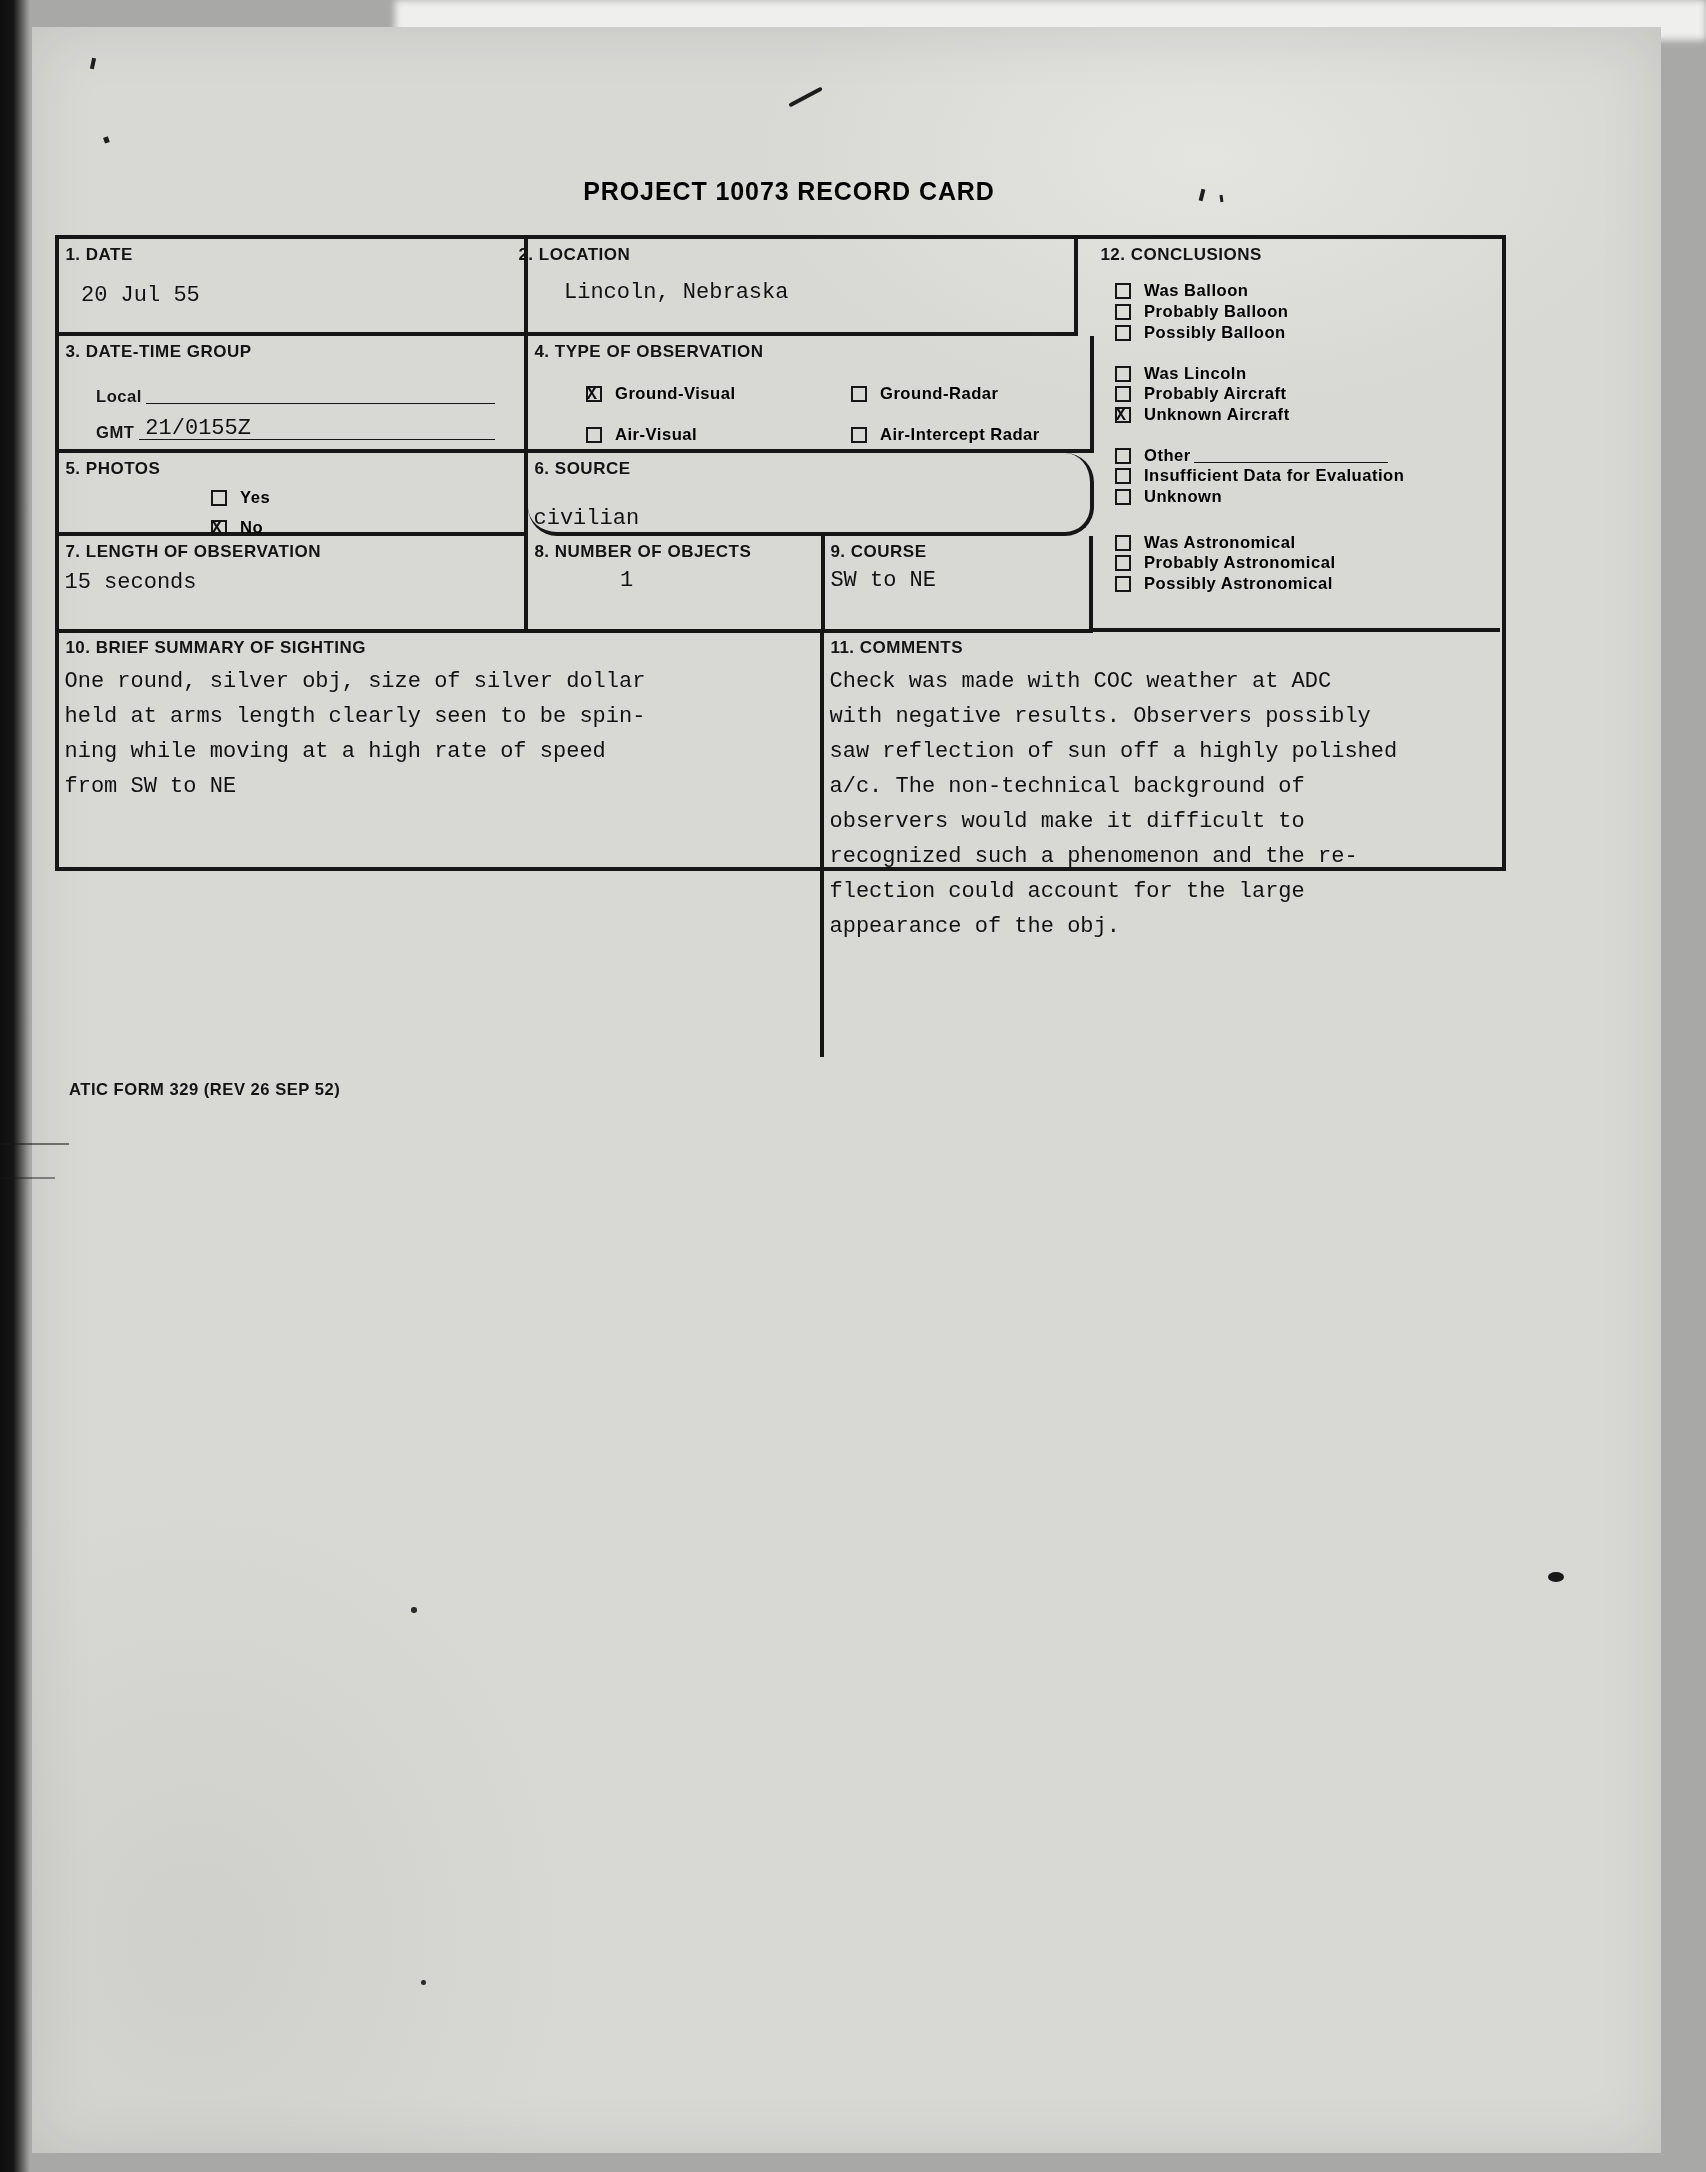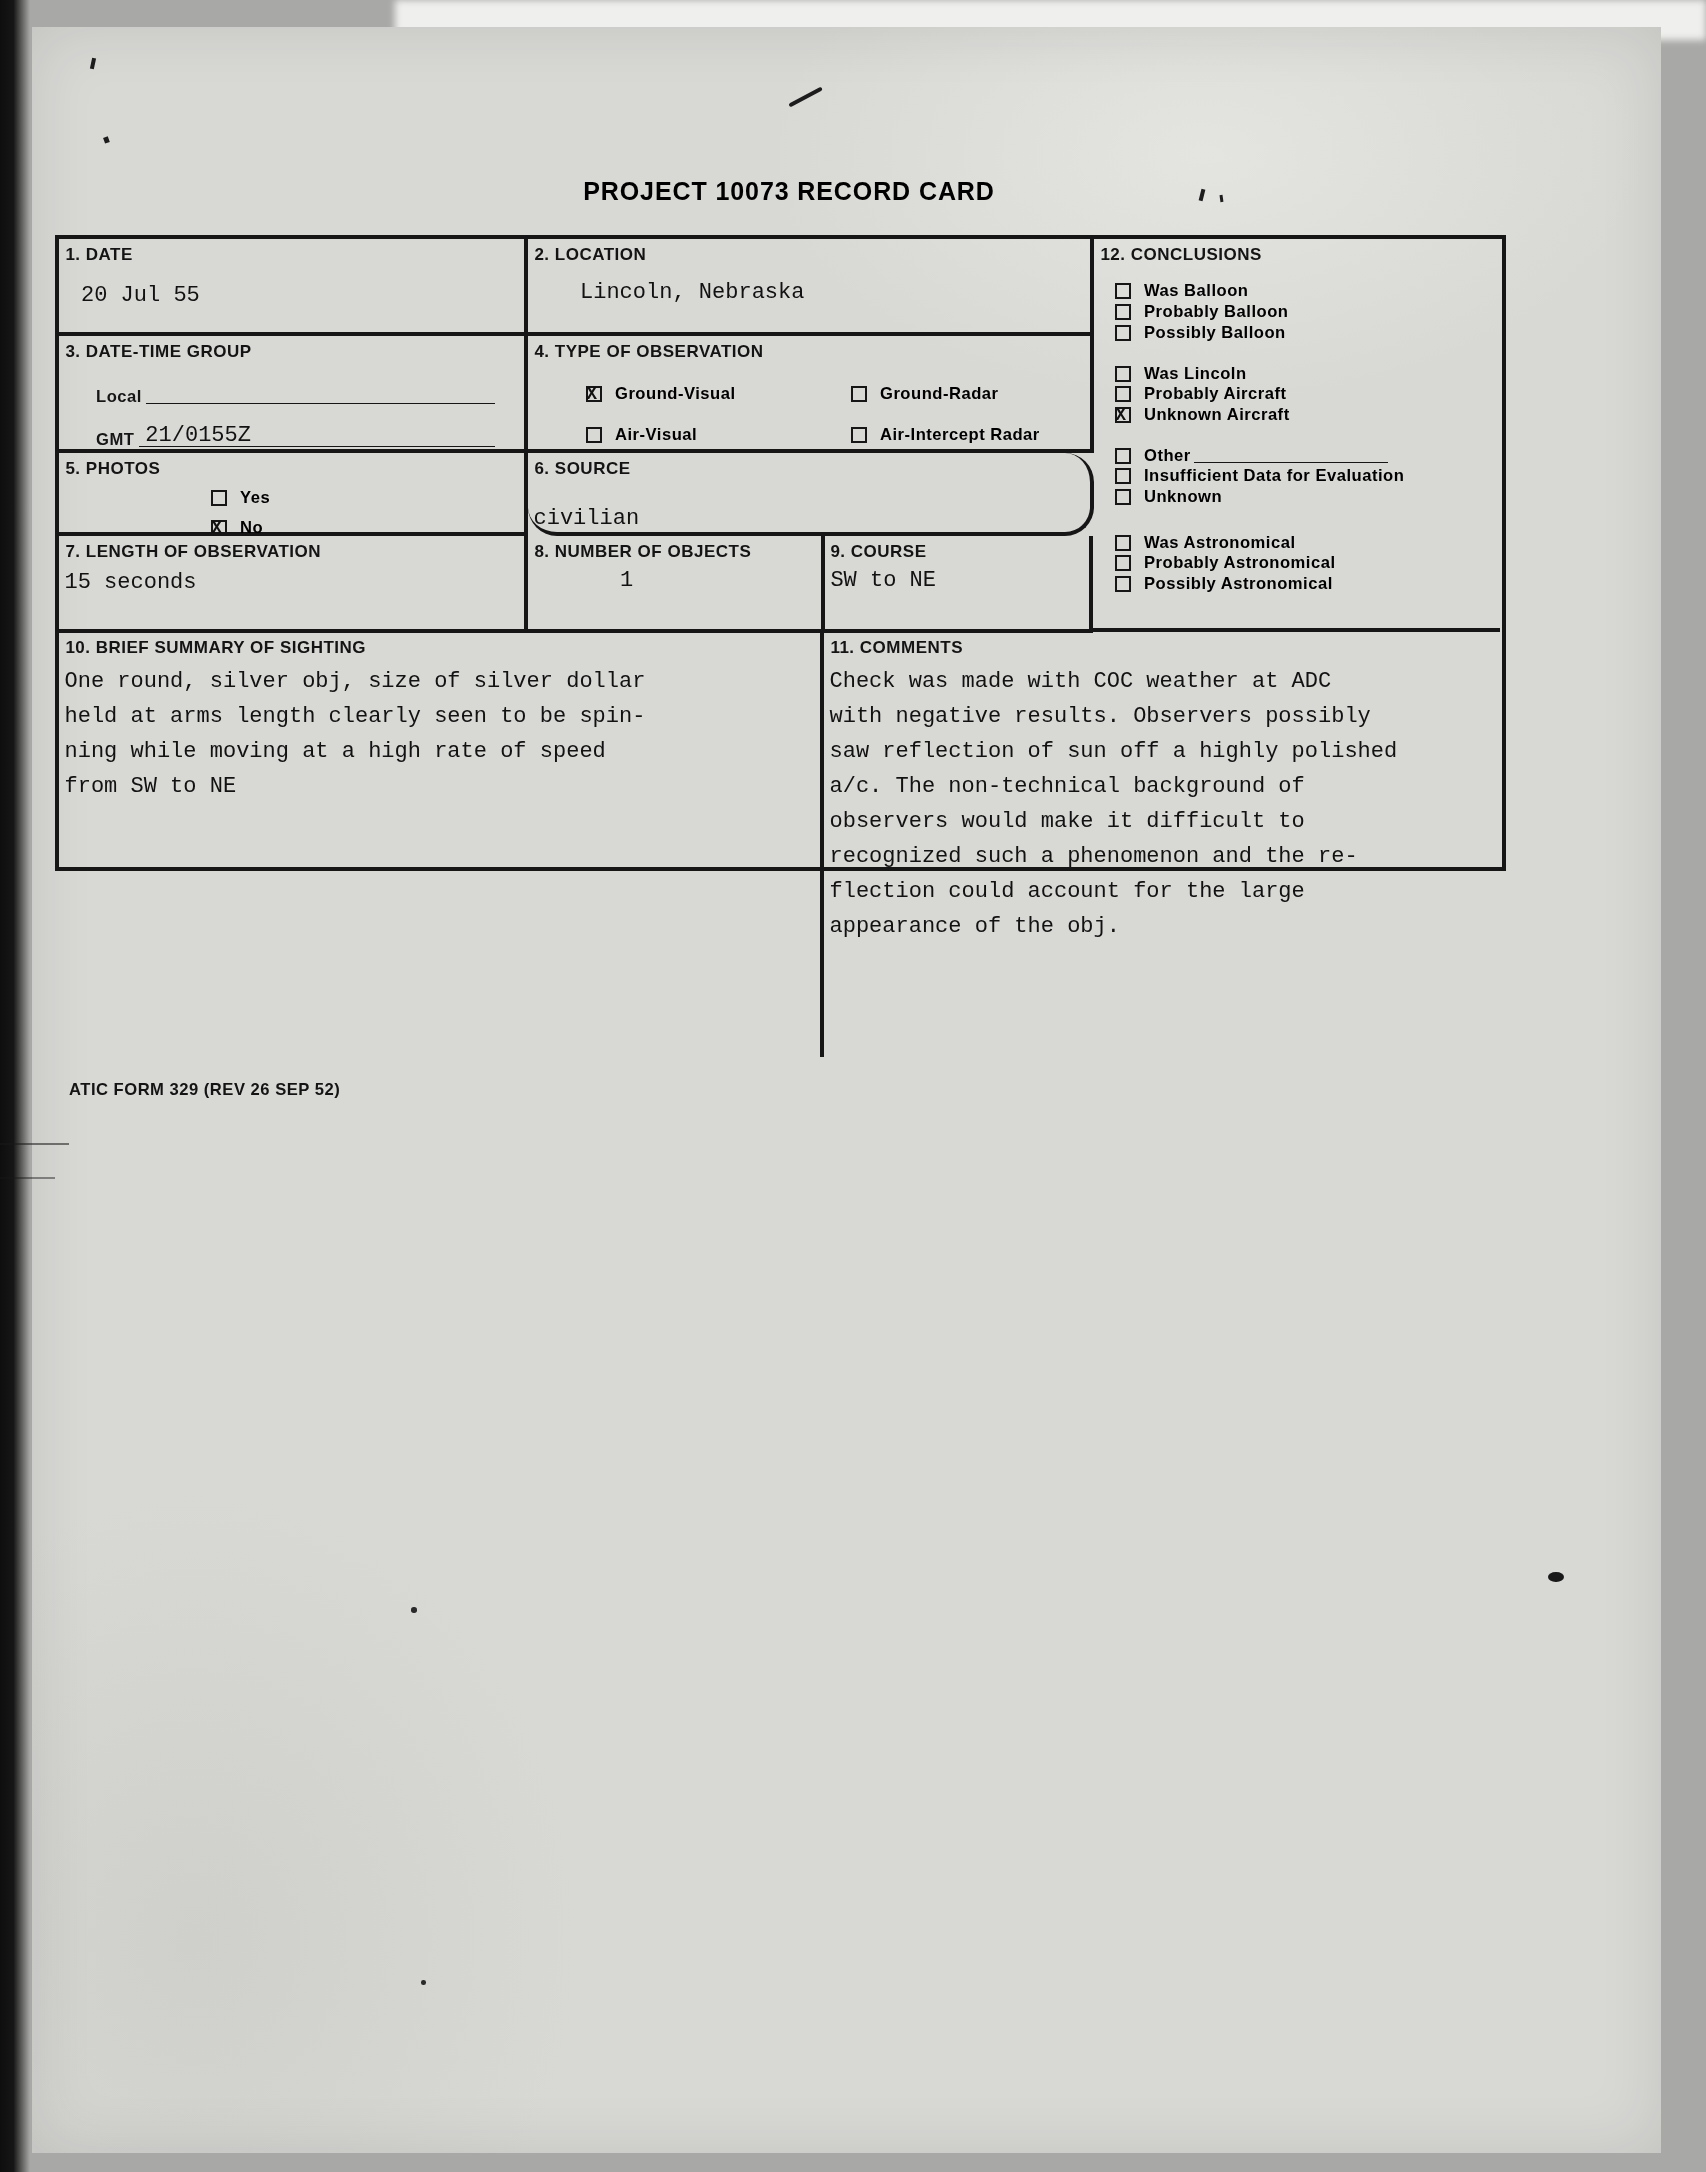--- a/index.html
+++ b/index.html
@@ -35,21 +35,21 @@
   }
   .card{
     position:absolute;left:55px;top:235px;width:1451px;height:636px;
     border:4.6px solid var(--ink);box-sizing:border-box;
   }
   .cell{position:absolute;box-sizing:border-box;}
   .bR{border-right:4.1px solid var(--ink);}
   .bB{border-bottom:4.1px solid var(--ink);}
 
   .c-date{left:0;top:0;width:469px;height:97px;}
-  .c-loc{left:469px;top:0;width:566px;height:97px;}
+  .c-loc{left:453px;top:0;width:566px;height:97px;}
   .c-conc{left:1034px;top:0;width:407px;height:393px;}
   .c-dtg{left:0;top:97px;width:469px;height:117px;}
   .c-obs{left:469px;top:97px;width:566px;height:117px;}
   .c-photos{left:0;top:214px;width:469px;height:83px;}
   .c-source{left:469px;top:214px;width:566px;height:83px;border-radius:29px;}
   .c-length{left:0;top:297px;width:469px;height:97px;}
   .c-num{left:469px;top:297px;width:297px;height:97px;}
   .c-course{left:765px;top:297px;width:269px;height:97px;}
   .c-summary{left:0;top:393px;width:765px;height:425px;}
   .c-comments{left:765px;top:393px;width:676px;height:425px;}
@@ -66,21 +66,21 @@
 
   .v-date{margin-top:18.4px;padding-left:22px;}
   .v-loc{margin-top:15.6px;padding-left:52px;}
   .v-source{position:absolute;bottom:0.9px;left:5.5px;}
   .v-length{margin-top:8.3px;padding-left:5.5px;}
   .v-num{margin-top:6.4px;padding-left:92px;}
   .v-course{margin-top:6.4px;padding-left:6.4px;}
 
   .dtg-row{display:flex;align-items:flex-end;padding-left:37px;}
   .row-local{margin-top:15.6px;}
-  .row-gmt{margin-top:13px;}
+  .row-gmt{margin-top:6px;}
   .dtg-label{font-size:16.6px;font-weight:bold;letter-spacing:0.5px;}
   .uline{flex:1;border-bottom:1.8px solid var(--ink);margin:0 29px 2.8px 4.6px;height:26px;position:relative;}
   .gmt-value{position:absolute;left:6.4px;bottom:-1.8px;}
 
   .checkbox{
     width:12px;height:12px;border:2.3px solid var(--ink);
     margin-right:13px;position:relative;flex:none;background:transparent;
   }
   .checkbox.checked::after{
     content:"X";position:absolute;left:-1.4px;top:-4.1px;

